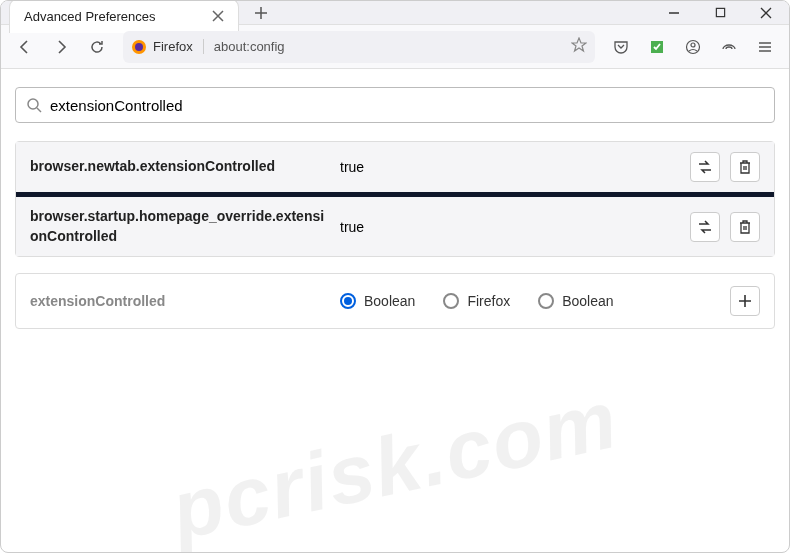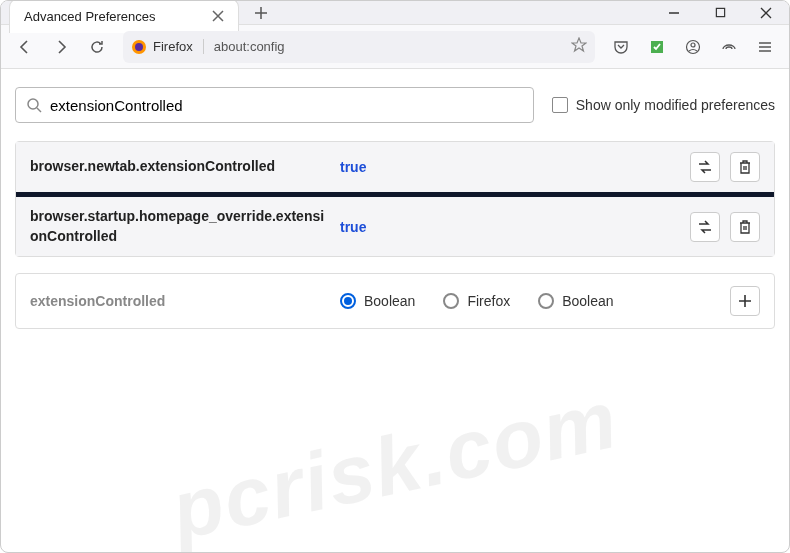--- a/index.html
+++ b/index.html
@@ -22,21 +22,21 @@
 .search-row { display: flex; align-items: center; gap: 18px; margin-bottom: 18px; }
 .search-box { flex: 1; height: 36px; border: 1px solid #bbb; border-radius: 4px; display: flex; align-items: center; padding: 0 10px; background: #fff; }
 .search-box svg { color: #888; margin-right: 8px; }
 .search-input { border: none; outline: none; font-size: 15px; flex: 1; background: transparent; }
 .checkbox-row { display: flex; align-items: center; gap: 8px; font-size: 14px; color: #333; }
 .checkbox-box { width: 16px; height: 16px; border: 1px solid #888; border-radius: 2px; }
 .pref-table { border: 1px solid #ddd; border-radius: 4px; }
 .pref-row { display: flex; align-items: center; padding: 10px 14px; border-bottom: 5px solid #0f172a; background: #f5f5f7; }
 .pref-row:last-child { border-bottom: none; }
 .pref-name { font-weight: bold; font-size: 14px; color: #222; width: 300px; word-break: break-word; line-height: 1.4; }
-.pref-value { font-weight: bold; font-size: 14px; color: #1d4ed8; flex: 1; padding-left: 10px; }
+.pref-value { font-weight: normal; font-size: 14px; color: #000000; flex: 1; padding-left: 10px; }
 .pref-actions { display: flex; gap: 10px; }
 .icon-btn { width: 30px; height: 30px; border: 1px solid #ccc; border-radius: 4px; background: #fff; display: flex; align-items: center; justify-content: center; cursor: pointer; color: #333; }
 .new-pref-row { display: flex; align-items: center; padding: 12px 14px; border: 1px solid #ddd; border-radius: 4px; margin-top: 16px; }
 .new-pref-name { font-weight: bold; font-size: 14px; color: #888; width: 300px; }
 .radio-group { display: flex; gap: 28px; flex: 1; padding-left: 10px; }
 .radio-item { display: flex; align-items: flex-end; gap: 8px; font-size: 14px; color: #333; }
 .radio-outer { width: 16px; height: 16px; border: 2px solid #888; border-radius: 50%; display: flex; align-items: center; justify-content: center; }
 .radio-outer.selected { border-color: #0060df; }
 .radio-inner { width: 8px; height: 8px; background: #0060df; border-radius: 50%; }
 .watermark { position: absolute; bottom: 40px; left: 50%; transform: translate(-50%, 0) rotate(-12deg); font-size: 82px; font-weight: bold; font-style: italic; color: rgba(200,200,200,0.25); letter-spacing: 2px; pointer-events: none; user-select: none; }
@@ -136,24 +136,20 @@
 
 <div class="content">
   <div class="search-row">
     <div class="search-box">
       <svg width="16" height="16" viewBox="0 0 16 16">
           <circle cx="7" cy="7" r="5" stroke="currentColor" stroke-width="1.5" fill="none"></circle>
           <path d="M11 11 L15 15" stroke="currentColor" stroke-width="1.5"></path>
         </svg>
       <input class="search-input" value="extensionControlled" style="">
     </div>
-    <label class="checkbox-row">
-      <span class="checkbox-box"></span>
-      <span>Show only modified preferences</span>
-    </label>
   </div>
 
   <div class="pref-table">
     <div class="pref-row">
       <div class="pref-name">browser.newtab.extensionControlled</div>
       <div class="pref-value">true</div>
       <div class="pref-actions">
         <div class="icon-btn">
             <svg width="16" height="16" viewBox="0 0 16 16">
               <path d="M2 5 H11 L8 2 M14 11 H5 L8 14" stroke="currentColor" stroke-width="1.5" fill="none"></path>

